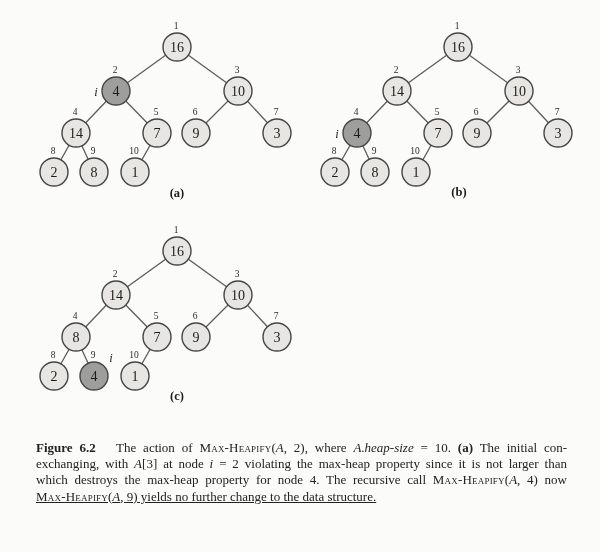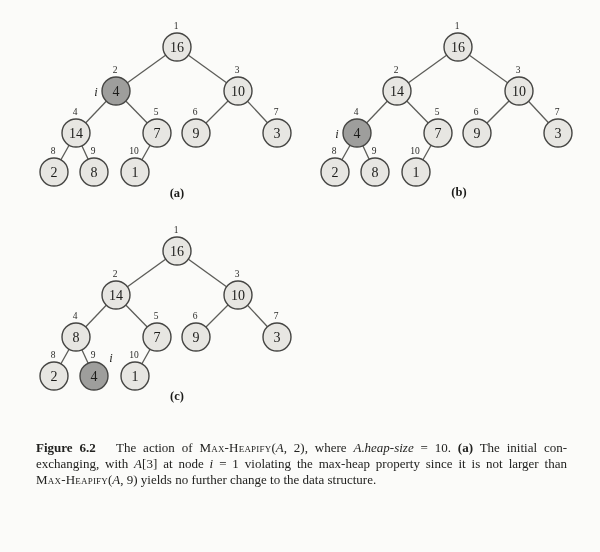--- a/index.html
+++ b/index.html
@@ -26,21 +26,21 @@
   }
   .tree-label {
     font-family: "Liberation Serif", "DejaVu Serif", serif;
     font-size: 12.5px; font-weight: bold; fill: #1c1c1a;
   }
   #caption {
     position: absolute; left: 36px; top: 440px; width: 531px;
     font-size: 13px; line-height: 16.2px; color: #222220;
   }
   .caption-line { text-align: justify; text-align-last: justify; white-space: normal; }
-  .caption-line.last { text-align-last: left; }
+  .caption-line.last { text-align-last: left; text-decoration: underline; }
   .seg-r { }
   .seg-b { font-weight: bold; }
   .seg-i { font-style: italic; }
   .seg-sc { font-variant: small-caps; letter-spacing: 0.2px; }
 </style>
 </head>
 <body>
 
 <div id="page">
   <svg id="figure-svg" width="600" height="430">
@@ -169,16 +169,17 @@
         <text x="93" y="358" text-anchor="middle" class="node-index">9</text>
         <circle cx="135" cy="376" r="14" fill="#e7e6e2" stroke="#454543" stroke-width="1.4"></circle>
         <text x="135" y="380.8" text-anchor="middle" class="node-value">1</text>
         <text x="134" y="358" text-anchor="middle" class="node-index">10</text>
         <text x="111" y="362" text-anchor="middle" class="i-label">i</text>
         <text x="177" y="400" text-anchor="middle" class="tree-label">(c)</text>
       </g>
     </svg>
   <div id="caption">
       <div class="caption-line"><span class="seg-b">Figure 6.2</span><span class="seg-r">&nbsp;&nbsp; The action of </span><span class="seg-sc">Max-Heapify</span><span class="seg-r">(</span><span class="seg-i">A</span><span class="seg-r">, 2), where </span><span class="seg-i">A</span><span class="seg-r">.</span><span class="seg-i">heap-size</span><span class="seg-r"> = 10. </span><span class="seg-b">(a)</span><span class="seg-r"> The initial con-</span></div>
-      <div class="caption-line"><span class="seg-r">exchanging, with </span><span class="seg-i">A</span><span class="seg-r">[3] at node </span><span class="seg-i">i</span><span class="seg-r"> = 1 violating the max-heap property since it is not larger than</span></div>
+      <div class="caption-line"><span class="seg-r">exchanging, with </span><span class="seg-i">A</span><span class="seg-r">[3] at node </span><span class="seg-i">i</span><span class="seg-r"> = 2 violating the max-heap property since it is not larger than</span></div>
+      <div class="caption-line"><span class="seg-r">which destroys the max-heap property for node 4. The recursive call </span><span class="seg-sc">Max-Heapify</span><span class="seg-r">(</span><span class="seg-i">A</span><span class="seg-r">, 4) now</span></div>
       <div class="caption-line last"><span class="seg-sc">Max-Heapify</span><span class="seg-r">(</span><span class="seg-i">A</span><span class="seg-r">, 9) yields no further change to the data structure.</span></div>
     </div>
 </div>
 
 </body></html>

